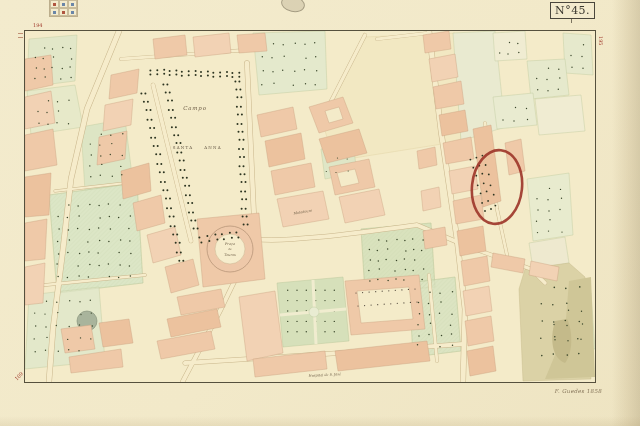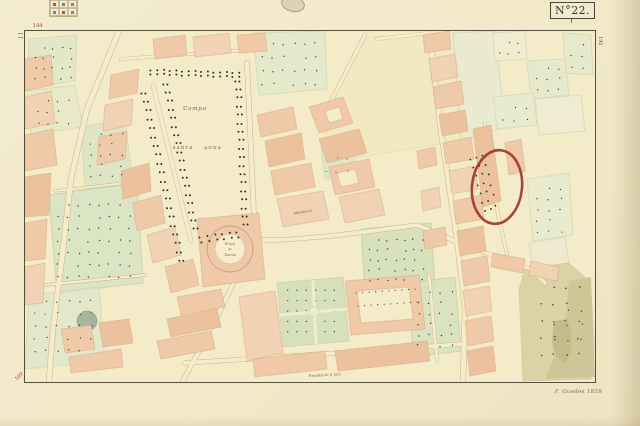--- a/index.html
+++ b/index.html
@@ -61,21 +61,21 @@
         <span class="mk-r"></span>
       </div>
     <div class="cell">
         <span class="mk-b"></span>
       </div>
   </div>
 
   <div class="stamp"></div>
 
   <div class="sheet-no">
-    <span>N°22.</span>
+    <span>N°45.</span>
   </div>
   <div class="sheet-no-tick"></div>
 
   <div class="edge-ref ref-tl">194</div>
   <div class="edge-ref ref-rt">195</div>
   <div class="edge-ref ref-bl">109</div>
   <div class="edge-marks">
       <i></i>
       <i></i>
     </div>

